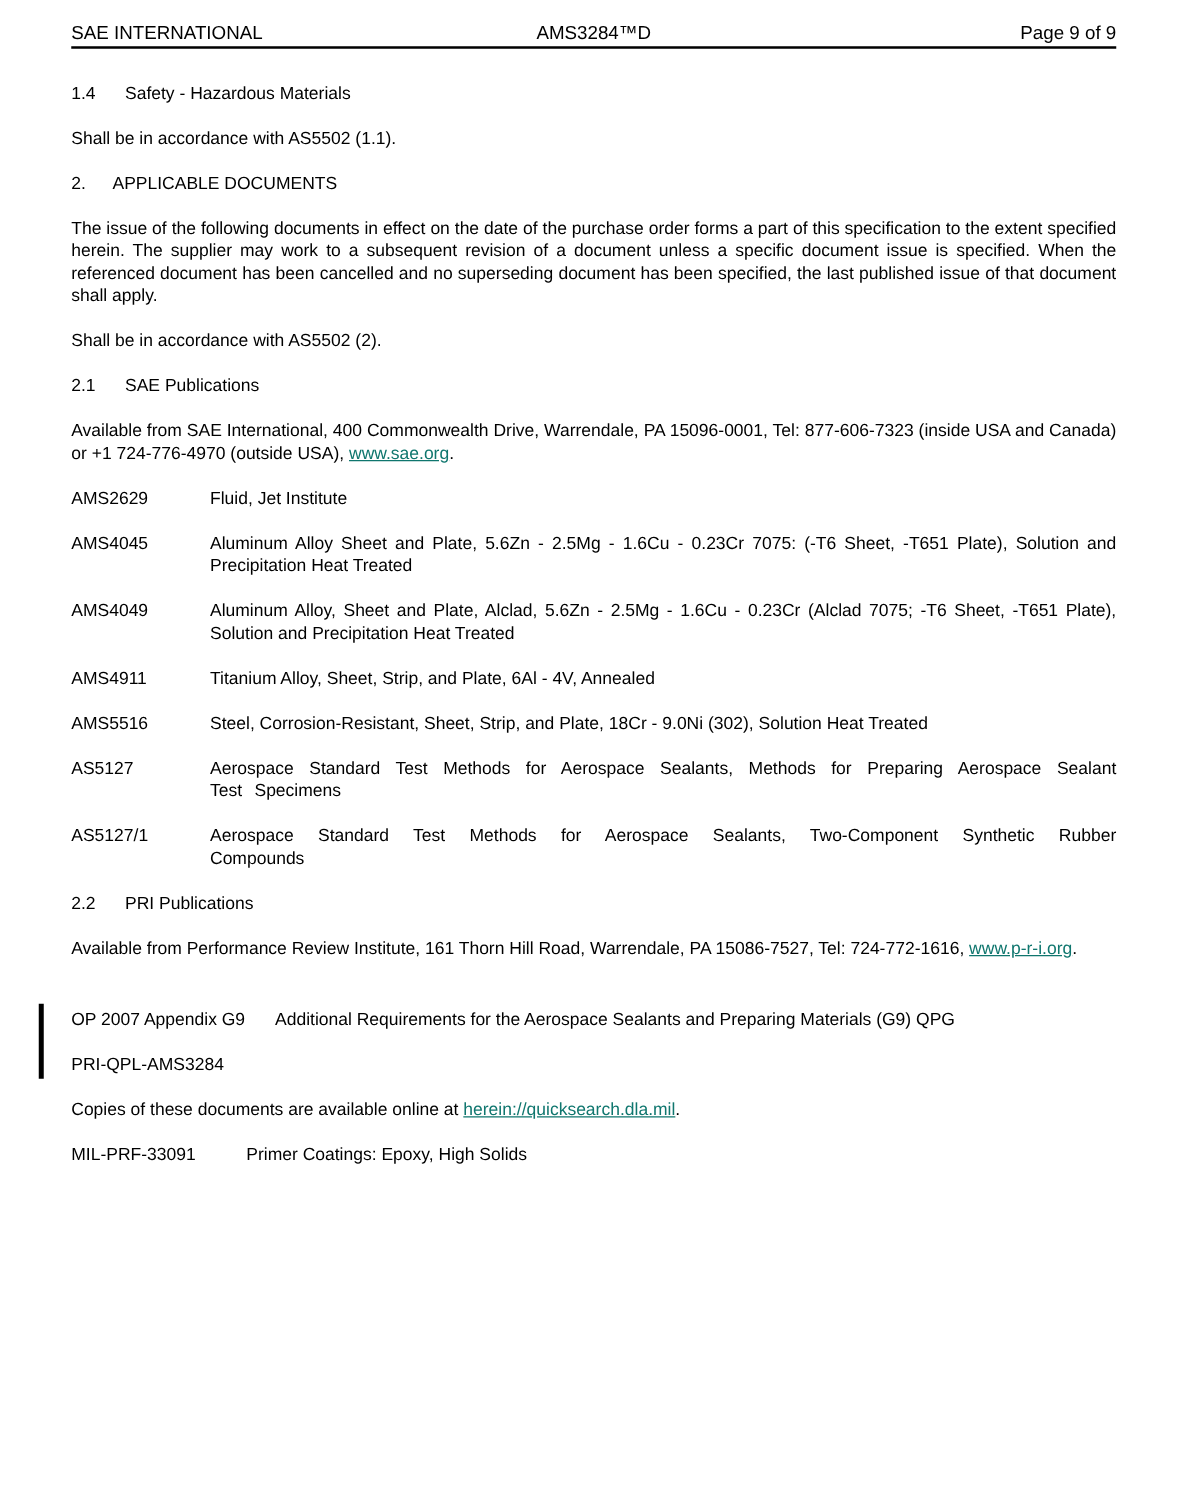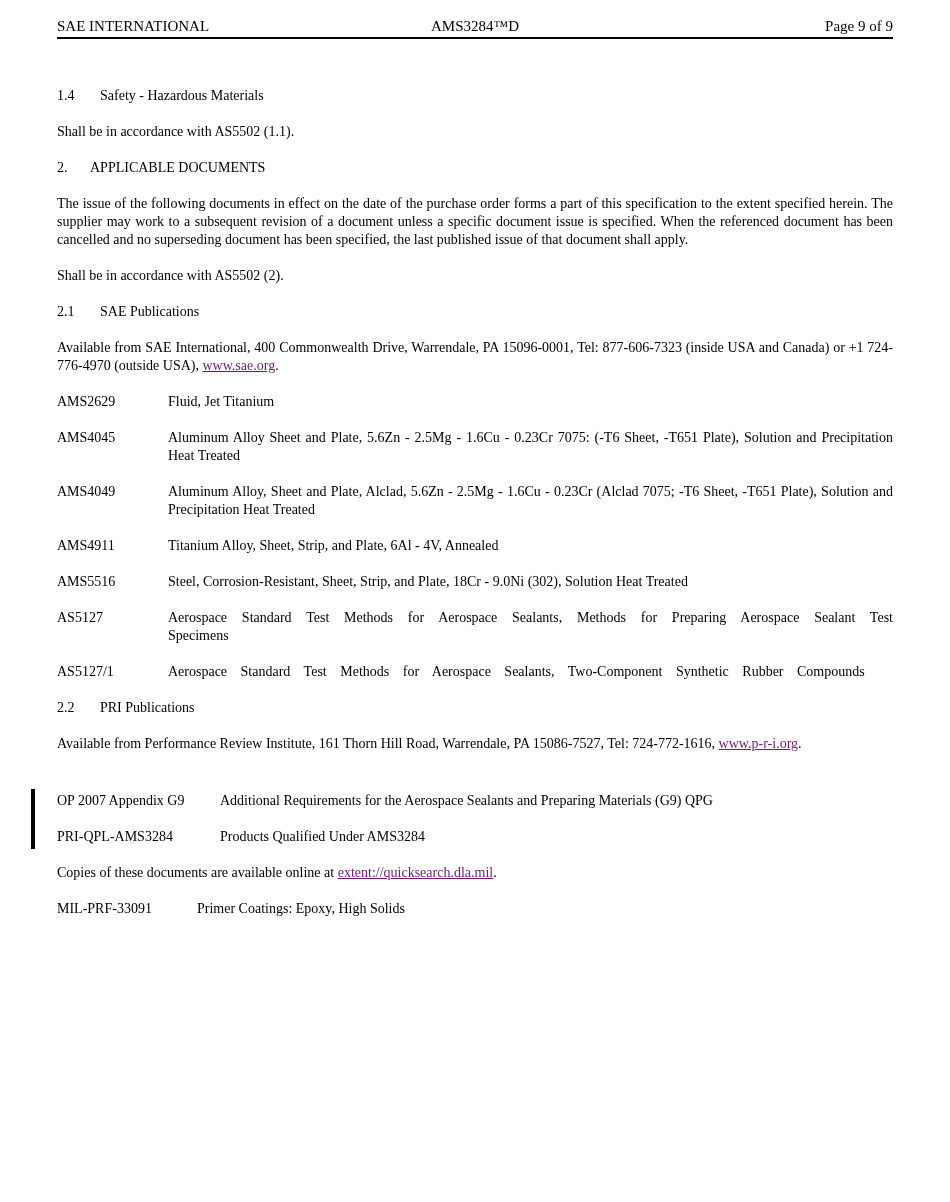--- a/index.html
+++ b/index.html
@@ -1,46 +1,46 @@
 <!DOCTYPE html>
 <html><head>
 <meta charset="utf-8">
 <style>
   html,body { margin:0; padding:0; background:#ffffff; }
   .page {
     position:relative;
     width:950px; height:1202px;
     background:#ffffff;
-    font-family:Liberation Serif, serif;
+    font-family:Liberation Sans, sans-serif;
     font-size:14px; line-height:18px; color:#000;
     overflow:hidden;
   }
   .hdr {
     margin:18px 57px 0 57px;
     display:grid; grid-template-columns:1fr auto 1fr; align-items:end;
     border-bottom:2px solid #000;
     padding-bottom:2px;
     font-size:15px; line-height:17px;
   }
   .hdr .c { justify-self:center; }
   .hdr .r { justify-self:end; }
   .content { padding:0 57px; }
   .blk { margin:18px 0 0 0; }
-  .first { margin-top:48px; }
+  .first { margin-top:26px; }
   .h-row { display:grid; grid-template-columns:43px 1fr; }
   .h-row.tight { grid-template-columns:33px 1fr; }
   .para { text-align:justify; }
   .pub-row { display:grid; }
   .cols-sae { grid-template-columns:111px 1fr; }
   .cols-pri { grid-template-columns:163px 1fr; }
   .cols-gov { grid-template-columns:140px 1fr; }
   .desc { text-align:justify; }
   .ws6 { word-spacing:6px; }
   .ws10 { word-spacing:10px; }
-  a.lnk { color:#701a75; text-decoration:underline; cursor:pointer; }
+  a.lnk { color:#0f766e; text-decoration:underline; cursor:pointer; }
   .cb-wrap { position:relative;margin-top:39px; }
   .change-bar {
     position:absolute; left:-26px; top:-3px;
     width:4px; height:60px; background:#000;
   }
 </style>
 </head>
 <body>
 
 <div class="page">
@@ -74,21 +74,21 @@
       <span>SAE Publications</span>
     </div>
 
     <div class="blk para">
       <span>Available from SAE International, 400 Commonwealth Drive, Warrendale, PA 15096-0001, Tel: 877-606-7323 (inside USA and Canada) or +1 724-776-4970 (outside USA), </span><a class="lnk">www.sae.org</a><span>.</span>
     </div>
 
     <div>
       <div class="blk pub-row cols-sae">
         <span>AMS2629</span>
-        <span class="desc">Fluid, Jet Titanium</span>
+        <span class="desc">Fluid, Jet Institute</span>
       </div>
       <div class="blk pub-row cols-sae">
         <span>AMS4045</span>
         <span class="desc">Aluminum Alloy Sheet and Plate, 5.6Zn - 2.5Mg - 1.6Cu - 0.23Cr 7075: (-T6 Sheet, -T651 Plate), Solution and Precipitation Heat Treated</span>
       </div>
       <div class="blk pub-row cols-sae">
         <span>AMS4049</span>
         <span class="desc">Aluminum Alloy, Sheet and Plate, Alclad, 5.6Zn - 2.5Mg - 1.6Cu - 0.23Cr (Alclad 7075; -T6 Sheet, -T651 Plate), Solution and Precipitation Heat Treated</span>
       </div>
       <div class="blk pub-row cols-sae">
@@ -119,27 +119,26 @@
     </div>
 
     <div class="cb-wrap">
       <div class="change-bar"></div>
       <div class="blk pub-row cols-pri">
         <span>OP 2007 Appendix G9</span>
         <span>Additional Requirements for the Aerospace Sealants and Preparing Materials (G9) QPG</span>
       </div>
       <div class="blk pub-row cols-pri">
         <span>PRI-QPL-AMS3284</span>
-        <span>Products Qualified Under AMS3284</span>
       </div>
     </div>
 
 
     <div class="blk para">
-      <span>Copies of these documents are available online at </span><a class="lnk">extent://quicksearch.dla.mil</a><span>.</span>
+      <span>Copies of these documents are available online at </span><a class="lnk">herein://quicksearch.dla.mil</a><span>.</span>
     </div>
 
     <div>
       <div class="blk pub-row cols-gov">
         <span>MIL-PRF-33091</span>
         <span>Primer Coatings: Epoxy, High Solids</span>
       </div>
     </div>
 
   </div>

